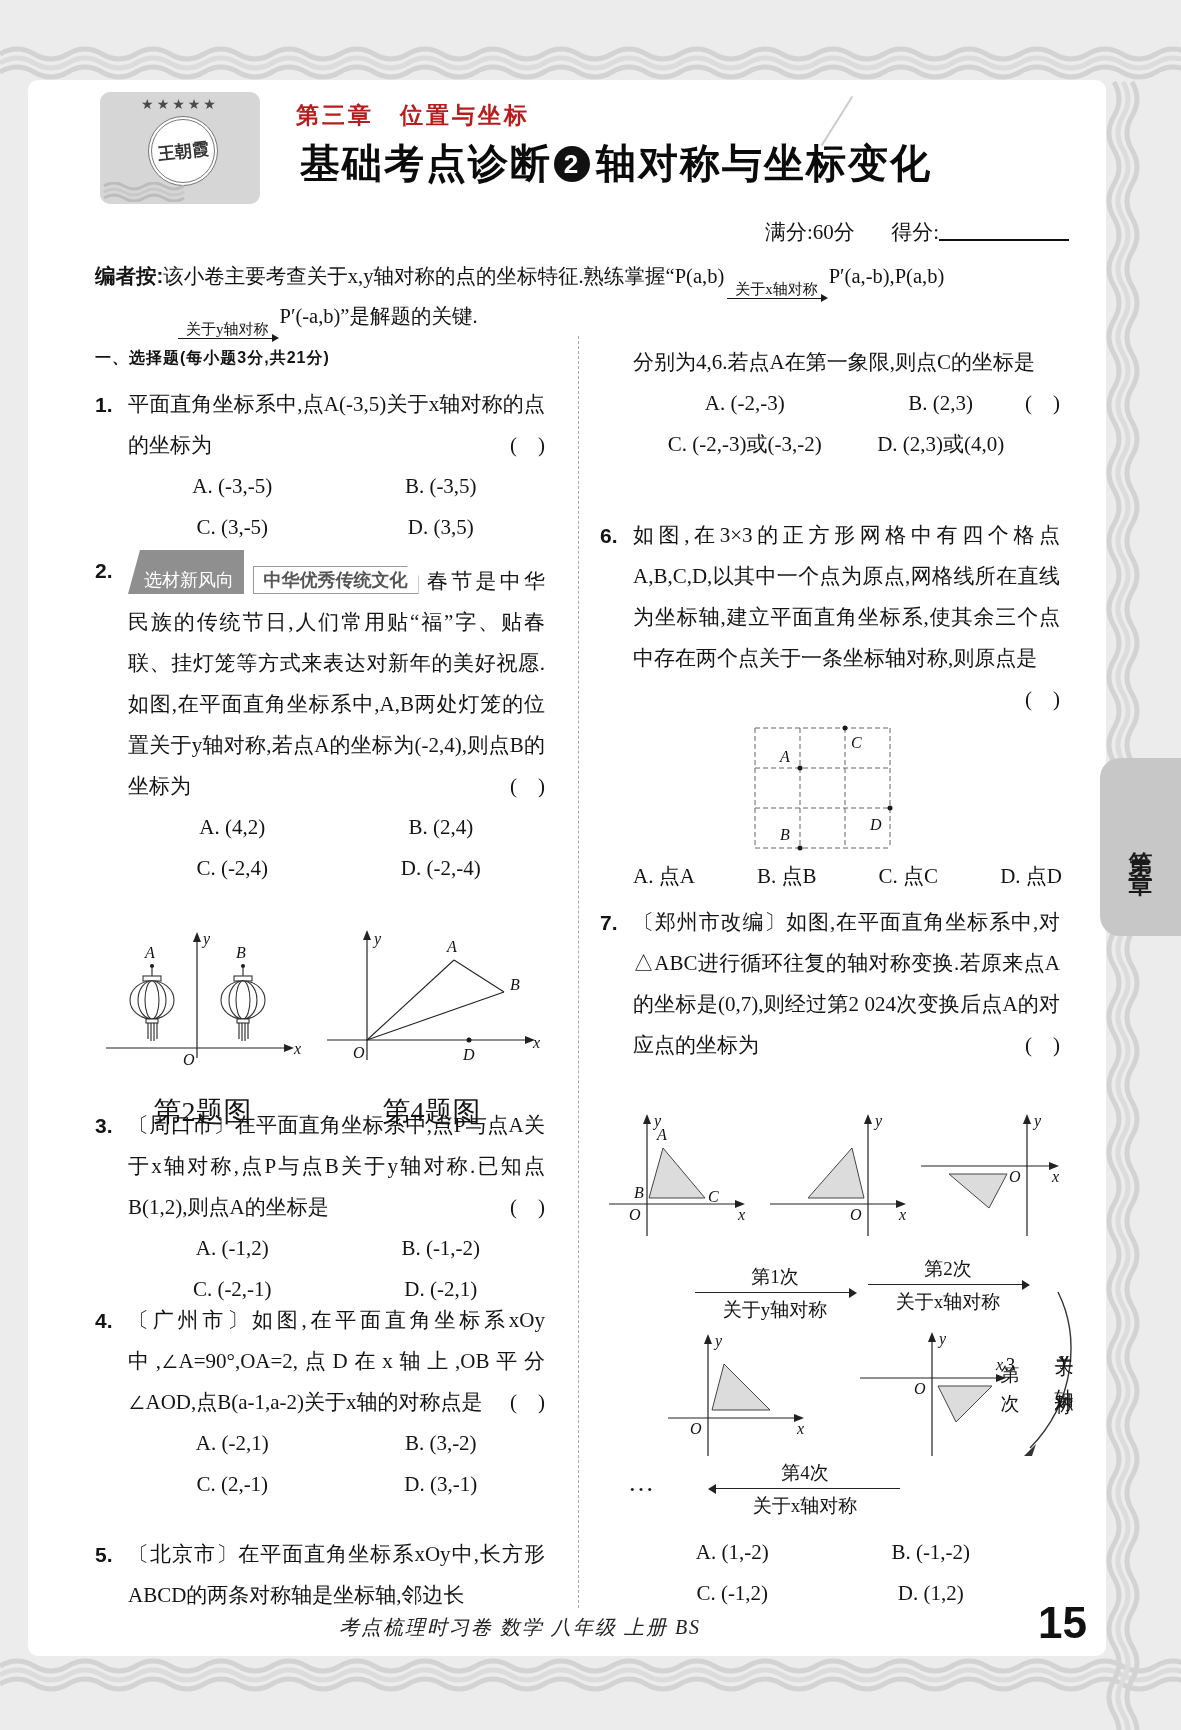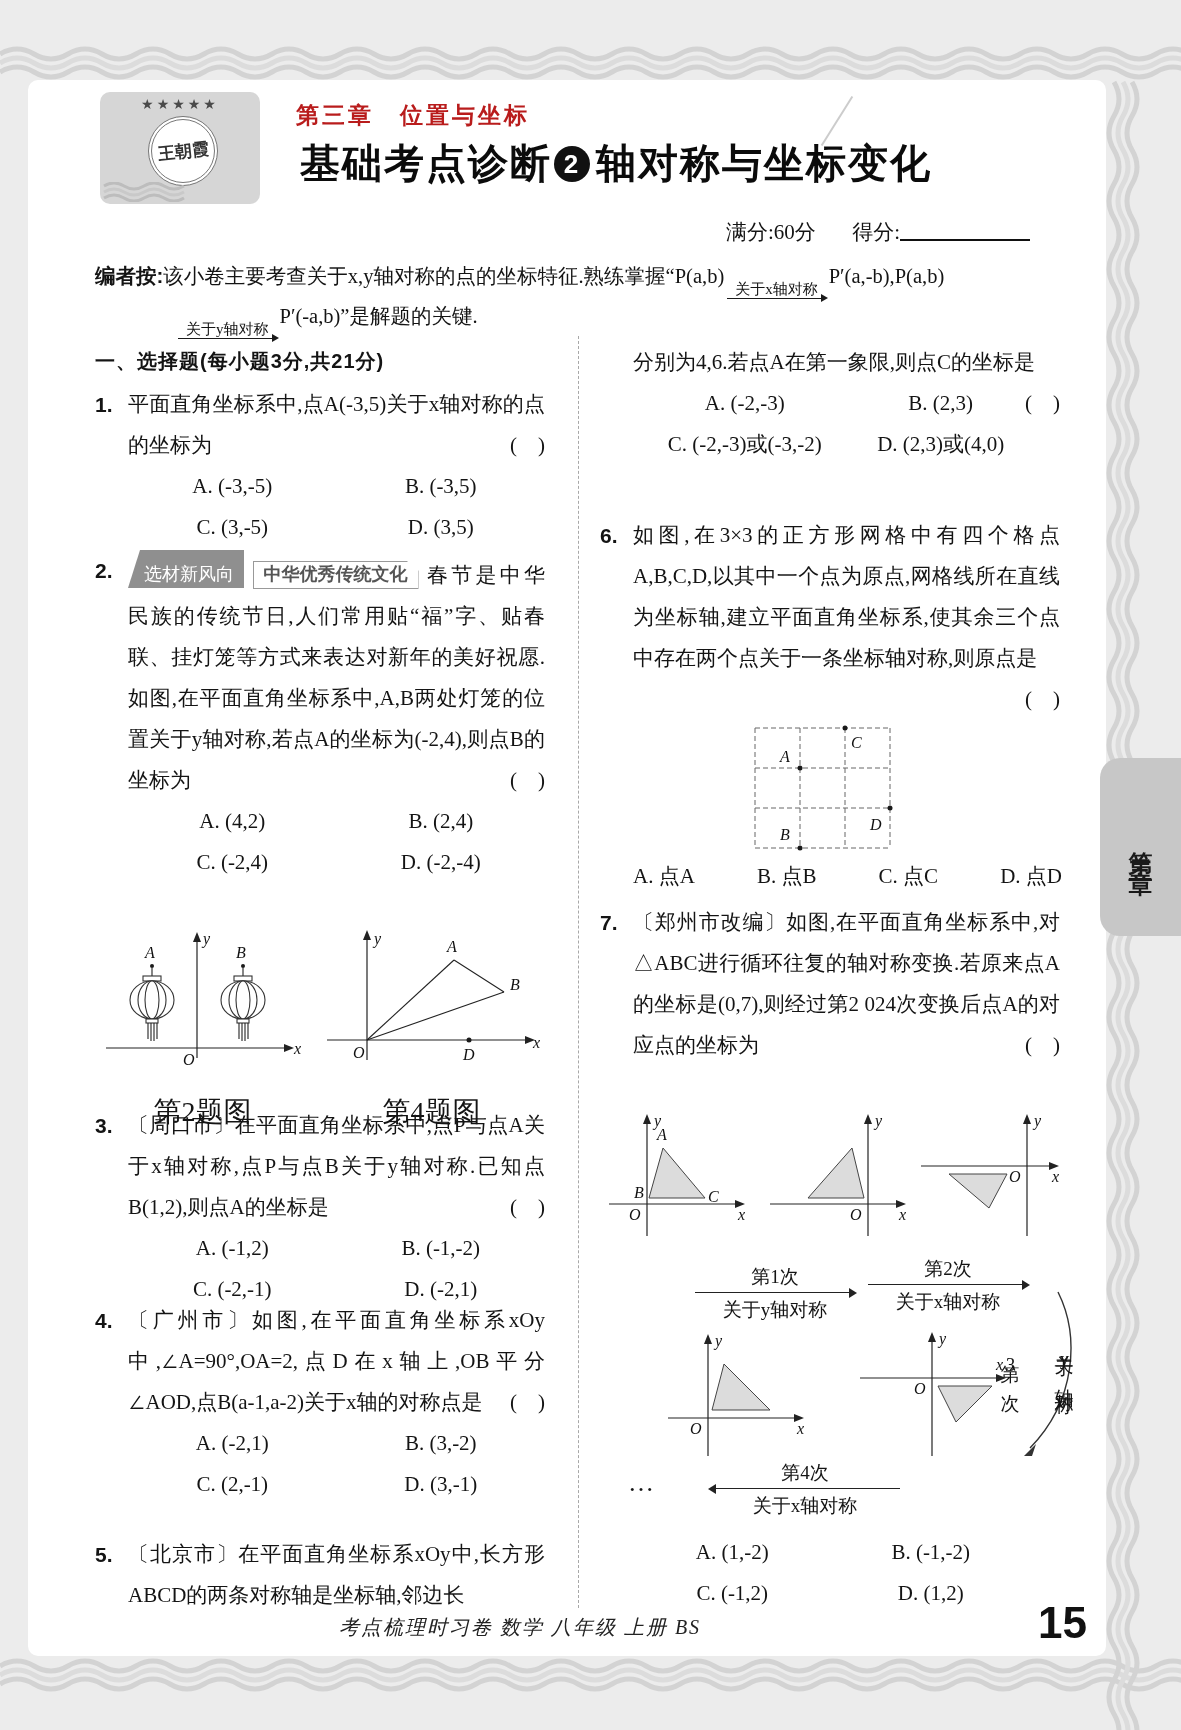--- a/index.html
+++ b/index.html
@@ -19,53 +19,53 @@
   .logo-name{font-size:17px;font-weight:bold;color:#333;transform:rotate(-6deg);
         font-family:"Liberation Serif",serif;}
   .logo-waves{position:absolute;left:2px;bottom:2px;}
   .chapter{left:296px;top:100px;font-family:"Liberation Sans",sans-serif;font-weight:bold;
         font-size:23px;color:#b91c1c;letter-spacing:3px;}
   .hdr-diag{left:836px;top:92px;width:2px;height:58px;background:#cccccc;transform:rotate(32deg);}
   .title{left:300px;top:136px;font-family:"Liberation Sans",sans-serif;font-weight:bold;
         font-size:40px;color:#0b0b0b;letter-spacing:2px;white-space:nowrap;}
   .tbadge{display:inline-block;width:36px;height:36px;border-radius:50%;background:#111;color:#fff;
         font-size:26px;line-height:36px;text-align:center;vertical-align:4px;margin:0 6px 0 2px;}
-  .score{left:726px;top:218px;font-size:21px;white-space:nowrap;text-align:center;}
+  .score{left:765px;top:218px;font-size:21px;white-space:nowrap;text-align:center;}
   .score b{font-weight:normal;}
   .blank{display:inline-block;width:130px;border-bottom:2px solid #111;height:18px;vertical-align:-2px;}
 
   
   .note{left:95px;top:256px;width:975px;font-size:20.5px;line-height:40px;}
   .note-lbl{font-family:"Liberation Sans",sans-serif;font-weight:bold;}
   .note-row2{margin-left:80px;}
   .oarr{display:inline-flex;flex-direction:column;align-items:stretch;margin:0 3px;
         transform:translateY(11px);vertical-align:baseline;}
   .oarr .albl{font-size:15px;line-height:17px;text-align:center;padding:0 8px;white-space:nowrap;}
   .oarr .aline{position:relative;height:6px;border-top:1.3px solid #1a1a1a;}
   .oarr .aline::after{content:"";position:absolute;right:-2px;top:-5px;border:4px solid transparent;
         border-left:7px solid #1a1a1a;border-right:0;}
 
   .sec-hdr{left:95px;top:348px;font-family:"Liberation Sans",sans-serif;font-weight:bold;
-        font-size:20px;letter-spacing:1px;}
+        font-size:16px;letter-spacing:1px;}
 
   .divider{left:578px;top:336px;width:0;height:1272px;border-left:1.6px dashed #a8a8a8;}
 
   
   .q{position:absolute;z-index:2;font-size:21px;line-height:41px;}
   .qn{position:absolute;left:0;top:0;font-family:"Liberation Sans",sans-serif;font-weight:bold;}
   .qt{margin-left:33px;text-align:justify;}
   .paren{float:right;white-space:pre;}
   .opts{margin-left:33px;display:grid;grid-template-columns:1fr 1fr;text-align:center;}
   .opts.wide{grid-template-columns:57% 43%;}
   .opts4{margin-left:33px;display:flex;justify-content:space-between;}
   .tagA{display:inline-block;background:#8f8f8f;color:#fff;font-size:18px;line-height:28px;
-        padding:10px 10px 0 16px;clip-path:polygon(12px 0,100% 0,100% 100%,0 100%);
+        padding:16px 10px 0 16px;clip-path:polygon(12px 0,100% 0,100% 100%,0 100%);
         font-family:"Liberation Sans",sans-serif;vertical-align:2px;}
   .tagB{display:inline-block;border:1.5px solid #999;color:#555;font-weight:bold;font-size:18px;
-        line-height:26px;padding:0 10px;font-family:Liberation Mono, monospace;vertical-align:2px;
+        line-height:26px;padding:0 10px;font-family:Liberation Sans, sans-serif;vertical-align:2px;
         clip-path:polygon(0 0,93% 0,100% 35%,100% 100%,0 100%);}
 
   
   .figrow{left:100px;top:928px;width:450px;display:flex;gap:14px;}
   .figcol{text-align:center;}
   .figcap{font-size:28px;margin-top:13px;}
   svg .ax{stroke:#222;stroke-width:1.2;fill:none;}
   svg .thin{stroke:#222;stroke-width:1.1;fill:none;}
   svg .tlab{font:italic 16px "Liberation Serif",serif;fill:#111;}
   svg .tri{fill:#dcdcdc;stroke:#444;stroke-width:1;}

